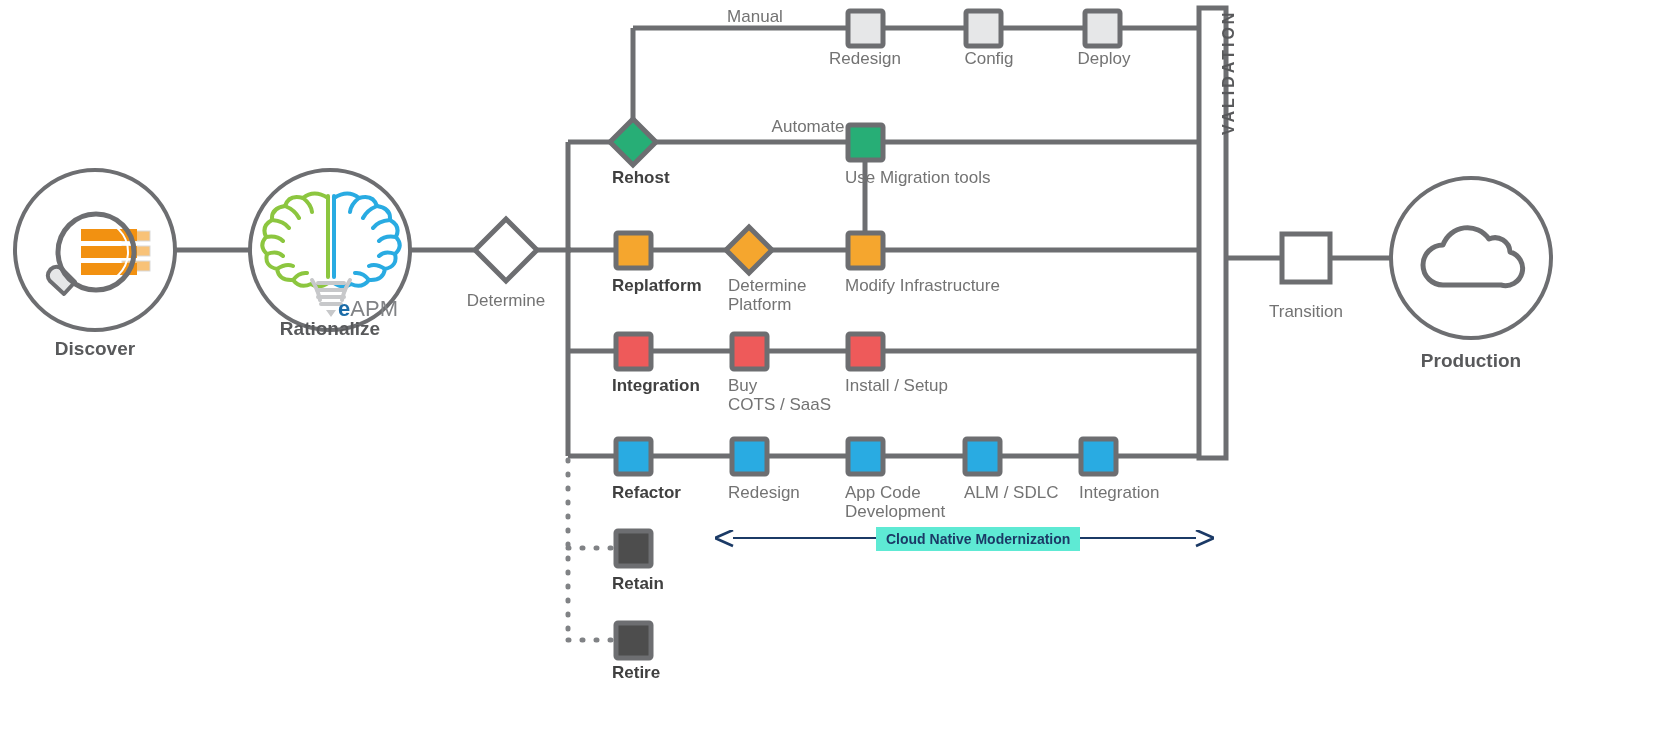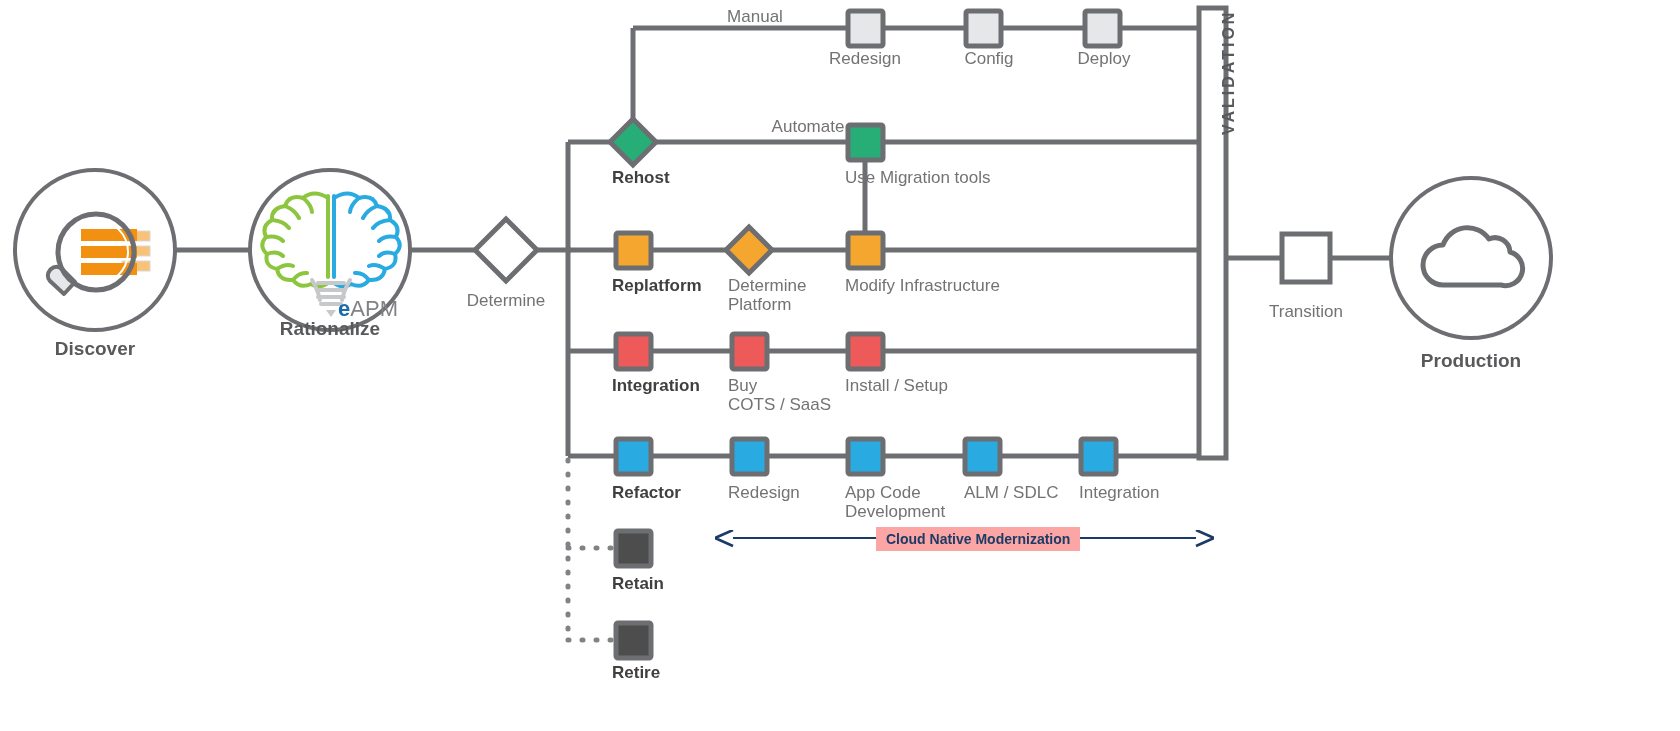--- a/index.html
+++ b/index.html
@@ -11,21 +11,21 @@
   }
   #stage{position:absolute;left:0;top:0;width:1680px;height:731px;}
   svg#diagram{position:absolute;left:0;top:0;width:1680px;height:731px;}
 
   .lbl{position:absolute;font-size:17px;line-height:20px;color:#737373;white-space:pre;}
   .lbl.bold{font-weight:bold;color:#404040;}
   .lbl.center{text-align:center;transform:translateX(-50%);}
   .lbl.stagename{font-size:19px;font-weight:bold;color:#58595b;}
 
   .cnm-label{
-    position:absolute;background:#fca5a5;color:#1b3a66;
+    position:absolute;background:#5eead4;color:#1b3a66;
     font-size:14px;font-weight:bold;padding:4px 10px;white-space:nowrap;
   }
   .validation-text{
     position:absolute;font-size:16px;font-weight:bold;letter-spacing:3px;
     color:#58595b;transform-origin:left top;white-space:nowrap;
   }
 </style>
 </head>
 <body>
 

